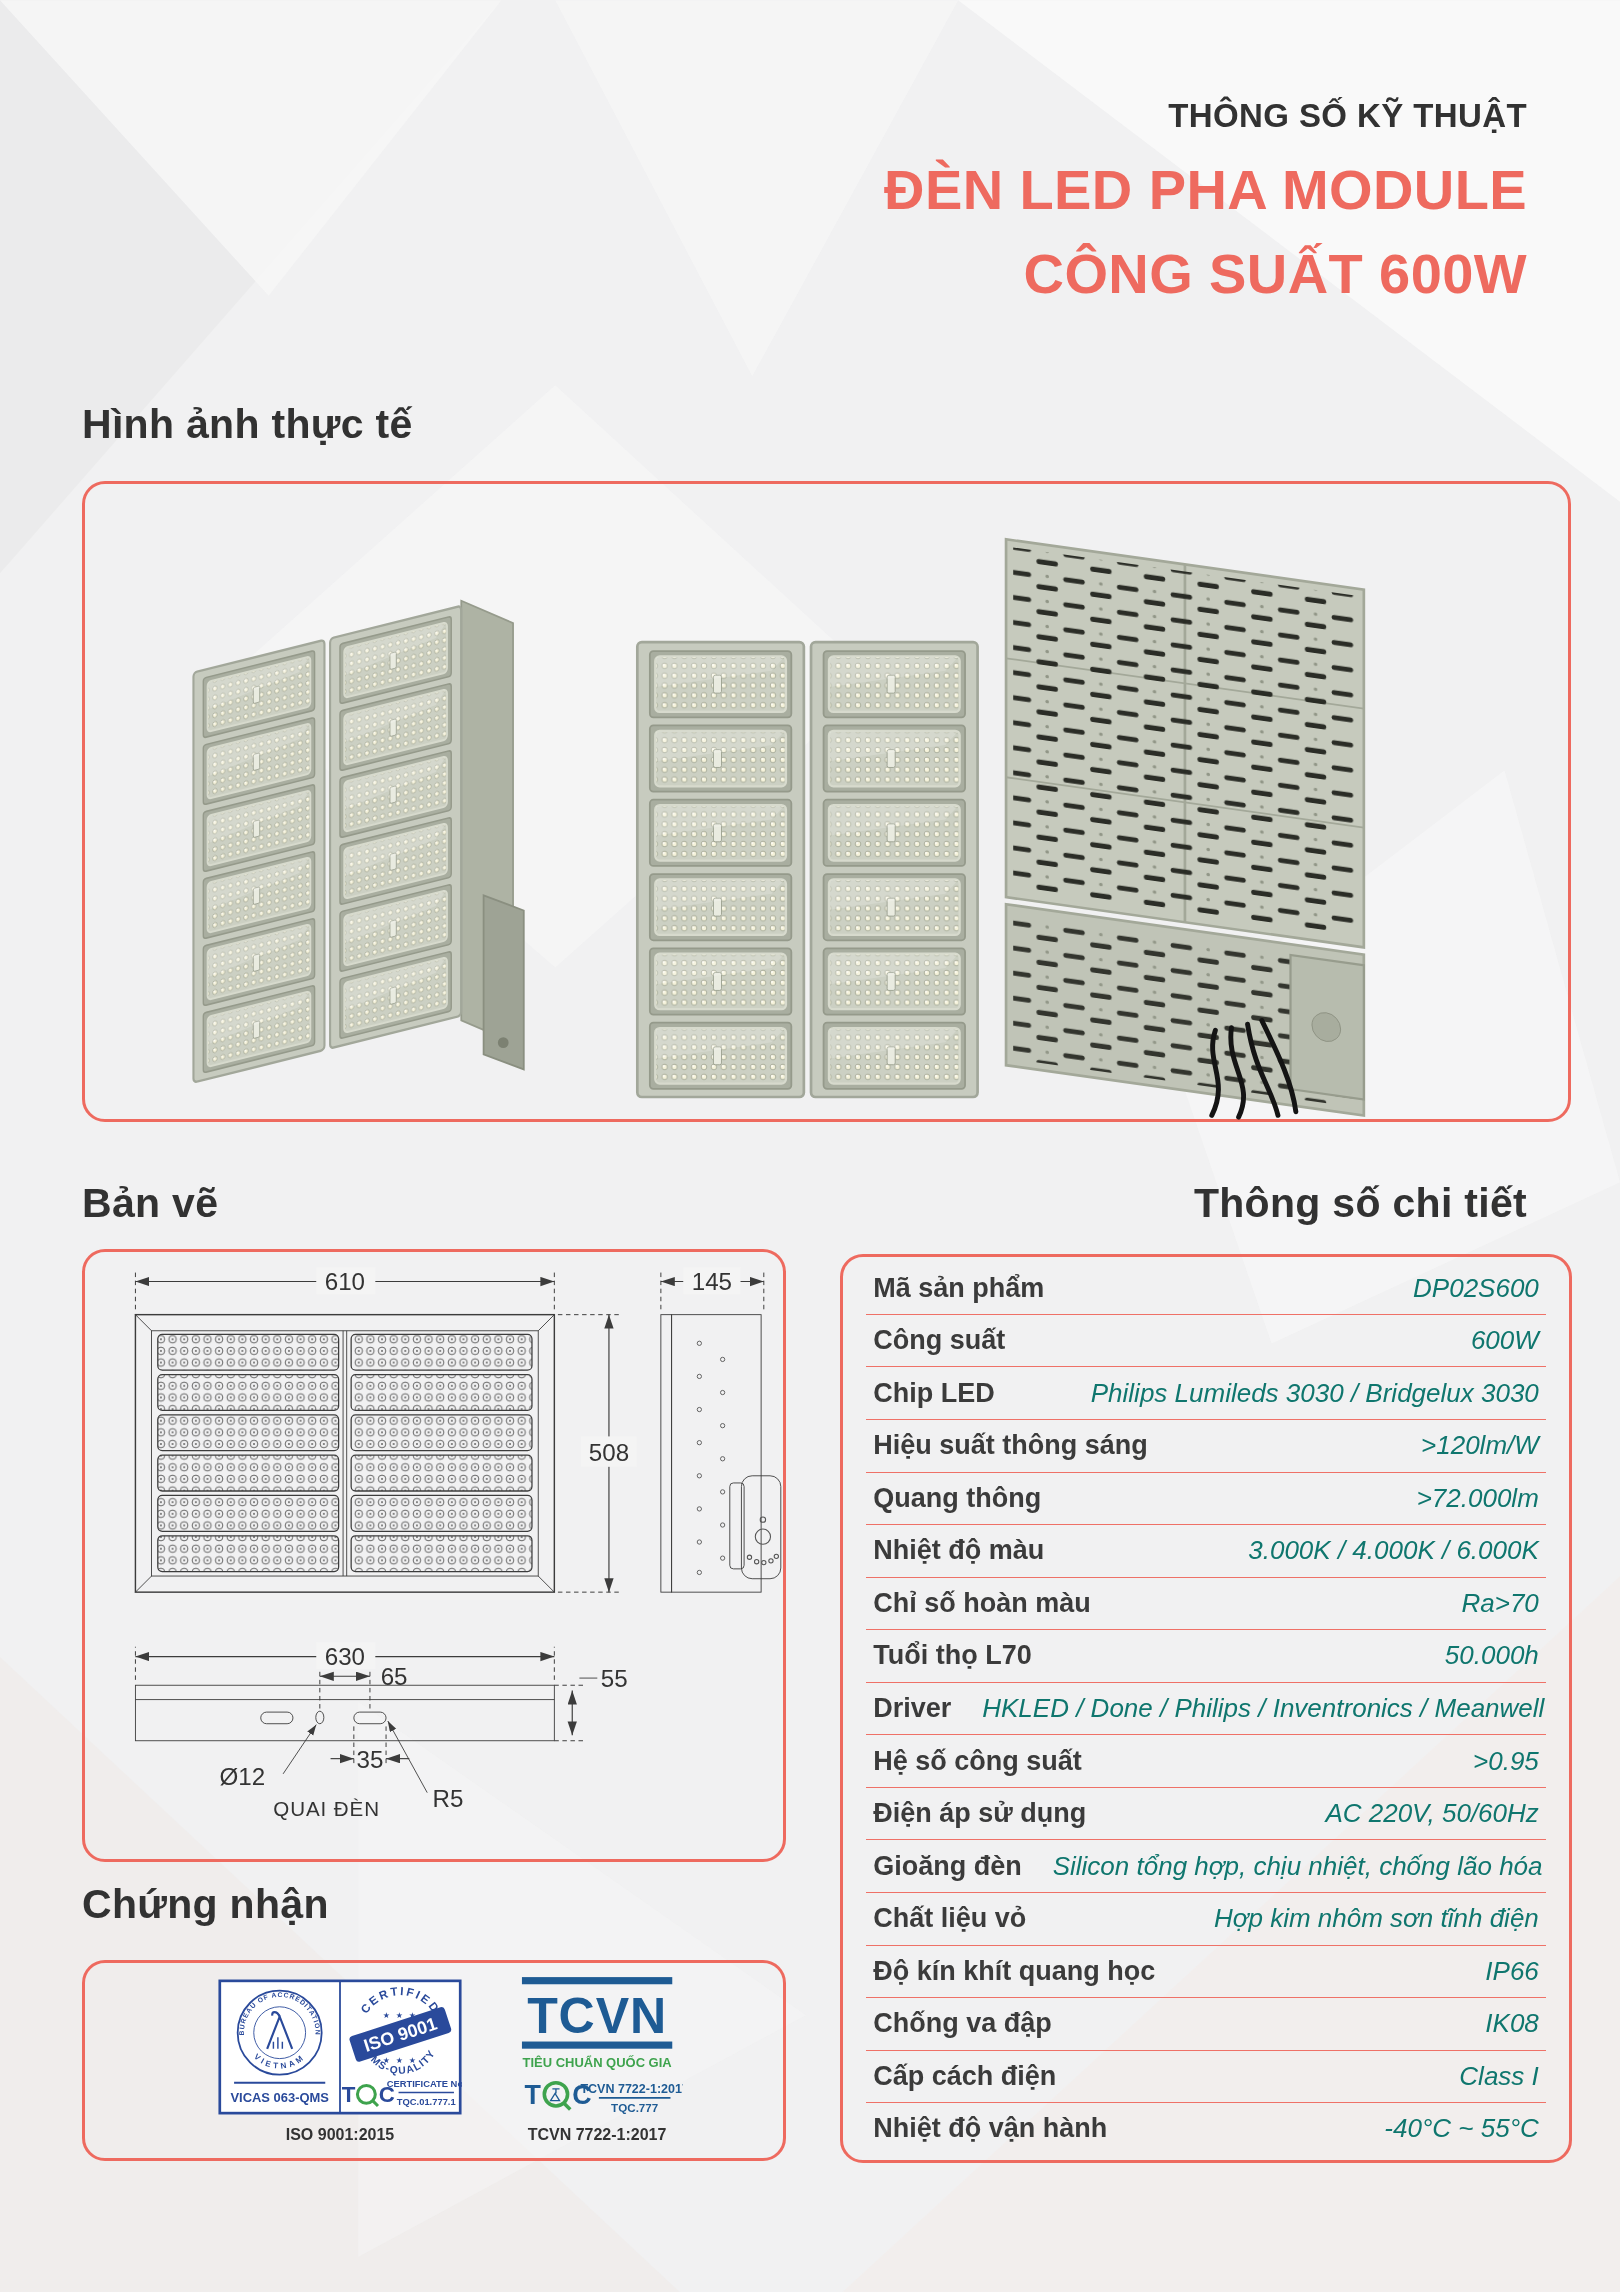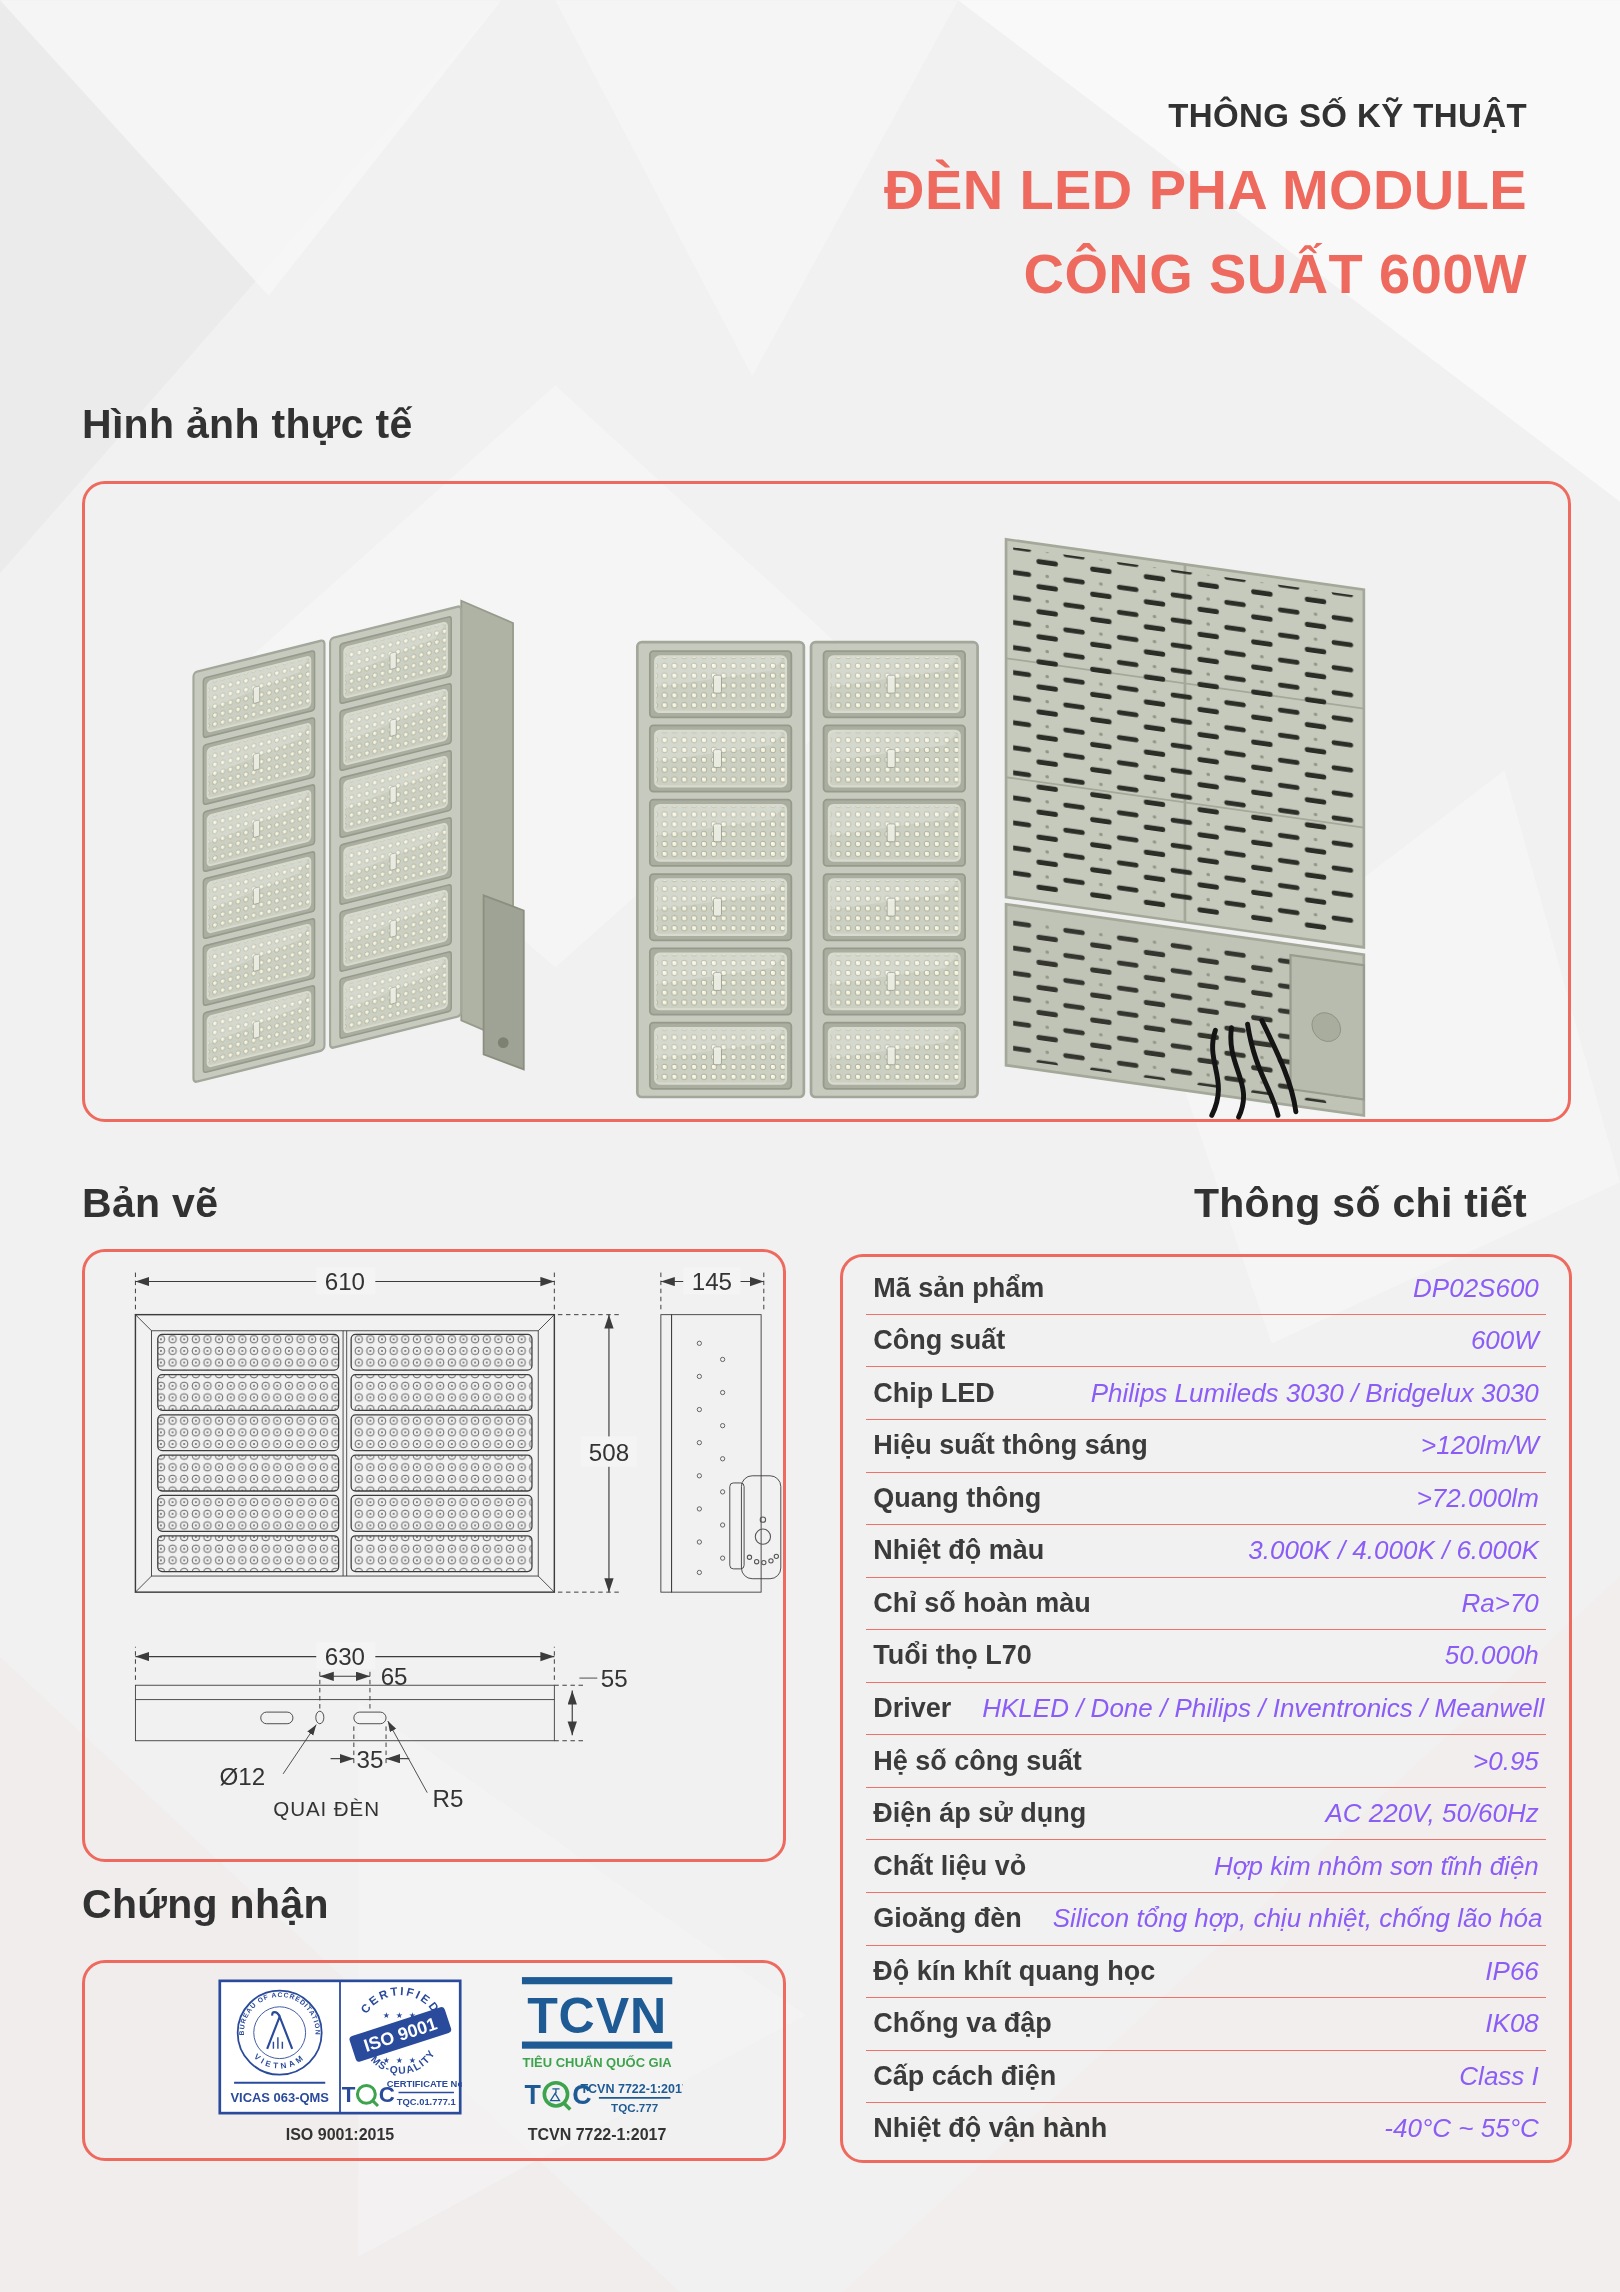--- a/index.html
+++ b/index.html
@@ -33,21 +33,21 @@
   .draw-box{left:82px;top:1249px;width:704px;height:613px;}
   .spec-box{left:840px;top:1254px;width:732px;height:909px;display:flex;flex-direction:column;padding:5.4px 0;}
   .cert-box{left:82px;top:1960px;width:704px;height:201px;}
 
   .photo{position:absolute;}
 
   .spec-row{flex:1;display:flex;justify-content:space-between;align-items:center;
     margin:0 23px;border-bottom:1.8px solid var(--accent-line);gap:31px;}
   .spec-row:last-child{border-bottom:none;justify-content:space-between;}
   .spec-label{font-weight:bold;font-size:27px;color:#3b3b3b;padding-left:7.2px;white-space:nowrap;}
-  .spec-value{font-style:italic;font-size:26px;color:#8b5cf6;padding-right:7.2px;text-align:right;white-space:nowrap;}
+  .spec-value{font-style:italic;font-size:26px;color:#0f766e;padding-right:7.2px;text-align:right;white-space:nowrap;}
 
   .cert-caption{position:absolute;top:163px;font-size:16px;font-weight:bold;color:#333;text-align:center;}
   .cap-iso{left:133px;width:244px;}
   .cap-tcvn{left:407px;width:210px;}
 
   
   .dt{font-size:27px;fill:#333;}
   .dt2{font-size:23px;fill:#333;letter-spacing:1px;}
   .dl{stroke:#3c3c3c;stroke-width:1.6;fill:none;}
   .dthin{stroke:#3c3c3c;stroke-width:1;fill:none;}
@@ -316,26 +316,26 @@
     </div>
   <div class="spec-row">
       <span class="spec-label">Hệ số công suất</span>
       <span class="spec-value">&gt;0.95</span>
     </div>
   <div class="spec-row">
       <span class="spec-label">Điện áp sử dụng</span>
       <span class="spec-value">AC 220V, 50/60Hz</span>
     </div>
   <div class="spec-row">
+      <span class="spec-label">Gioăng đèn</span>
+      <span class="spec-value">Silicon tổng hợp, chịu nhiệt, chống lão hóa</span>
+    </div>
+  <div class="spec-row">
       <span class="spec-label">Chất liệu vỏ</span>
       <span class="spec-value">Hợp kim nhôm sơn tĩnh điện</span>
-    </div>
-  <div class="spec-row">
-      <span class="spec-label">Gioăng đèn</span>
-      <span class="spec-value">Silicon tổng hợp, chịu nhiệt, chống lão hóa</span>
     </div>
   <div class="spec-row">
       <span class="spec-label">Độ kín khít quang học</span>
       <span class="spec-value">IP66</span>
     </div>
   <div class="spec-row">
       <span class="spec-label">Chống va đập</span>
       <span class="spec-value">IK08</span>
     </div>
   <div class="spec-row">

